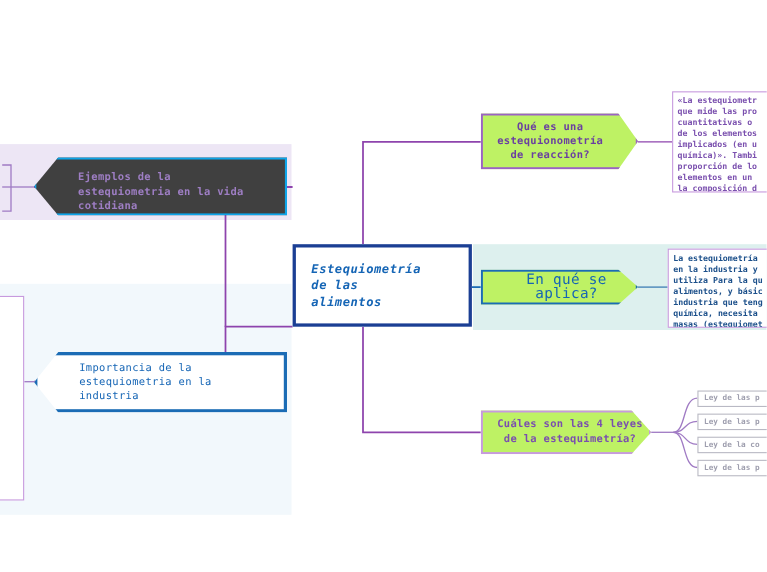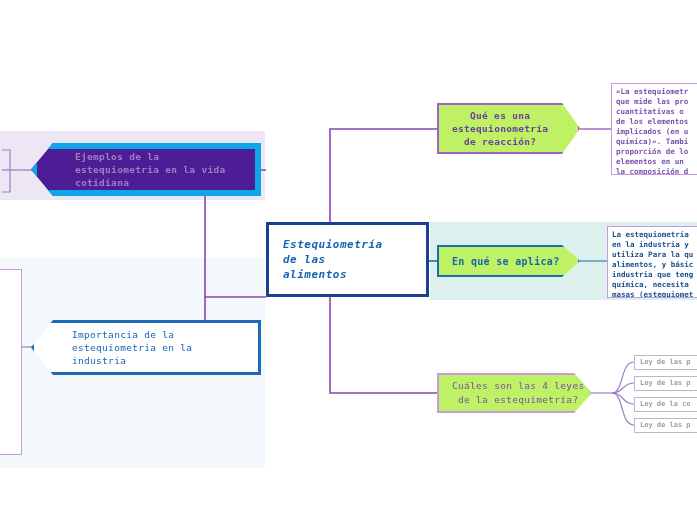--- a/index.html
+++ b/index.html
@@ -46,37 +46,38 @@
     border:2px solid #9b63c4;
     clip-path:polygon(0 0, calc(100% - 18px) 0, 100% 50%, calc(100% - 18px) 100%, 0 100%);
   }
   #q-what .txt{color:#6a3fa0;font-size:9.5px;line-height:13px;font-weight:bold;letter-spacing:0.3px;}
 
   #q-apply{
     left:437px;top:245px;width:143px;height:32px;
     border:2px solid #1b6cb5;
     clip-path:polygon(0 0, calc(100% - 18px) 0, 100% 50%, calc(100% - 18px) 100%, 0 100%);
   }
-  #q-apply .txt{color:#1565b5;font-size:10px;line-height:13px;font-weight:bold;letter-spacing:0.3px;}
+  #q-apply .txt{color:#1565b5;font-size:13px;line-height:13px;font-weight:normal;letter-spacing:0.3px;}
 
   #q-laws{
     left:437px;top:373px;width:155px;height:40px;
     border:2px solid #c79ade;
     clip-path:polygon(0 0, calc(100% - 18px) 0, 100% 50%, calc(100% - 18px) 100%, 0 100%);
   }
-  #q-laws .txt{color:#7a4fae;font-size:9.5px;line-height:14px;font-weight:normal;letter-spacing:0.3px;}
+  #q-laws .txt{color:#7a4fae;font-size:9.5px;line-height:14px;font-weight:bold;letter-spacing:0.3px;}
 
   
   .chev-l{display:flex;align-items:center;}
   .chev-l .txt{position:relative;z-index:2;padding-left:38px;white-space:pre-line;}
 
   #n-examples{
     left:31px;top:143px;width:230px;height:53px;
-    background:#4c1d95;border:6px solid #0ea5e9;
+    background:#404040;border:2px solid #0ea5e9;
     clip-path:polygon(22px 0, 100% 0, 100% 100%, 22px 100%, 0 50%);
+    align-items:flex-end;
   }
   #n-examples .txt{color:#9e7ec4;font-size:9.5px;line-height:13px;font-weight:bold;letter-spacing:0.3px;}
 
   #n-importance{
     left:31px;top:320px;width:230px;height:55px;
     background:#ffffff;border:3px solid #1b6cb5;
     clip-path:polygon(22px 0, 100% 0, 100% 100%, 22px 100%, 0 50%);
   }
   #n-importance .txt{color:#1565b5;font-size:9.5px;line-height:13px;font-weight:normal;letter-spacing:0.3px;}
 

